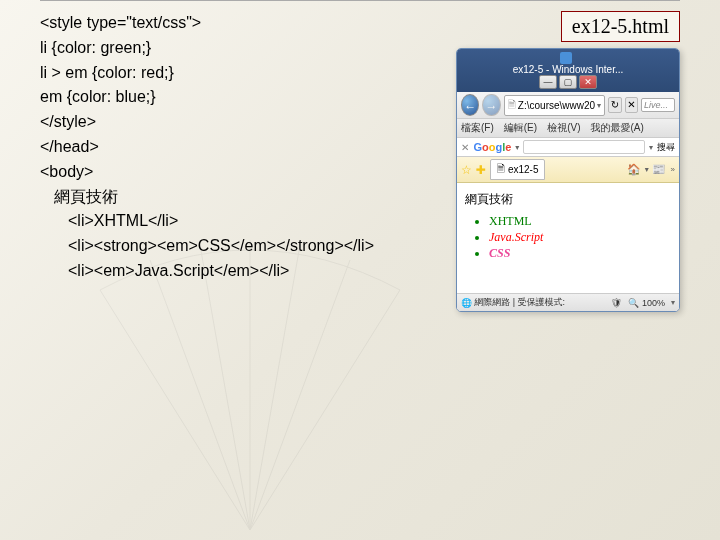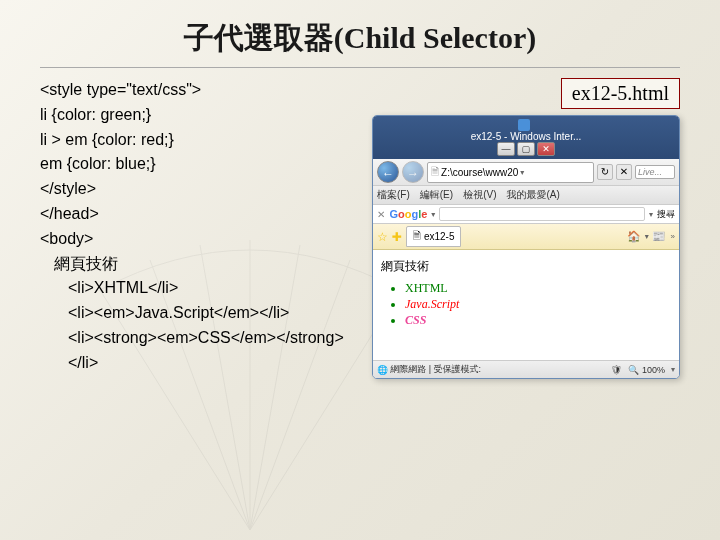--- a/index.html
+++ b/index.html
@@ -47,21 +47,21 @@
   .code-block {
     flex: 1;
     font-family: Arial, sans-serif;
     font-size: 16px;
     line-height: 1.55;
     color: #000;
   }
   .code-indent1 { padding-left: 14px; }
   .code-indent2 { padding-left: 28px; }
   .right-col {
-    width: 308px;
+    width: 224px;
     position: relative;
   }
   .filename-box {
     border: 1px solid #8b0000;
     padding: 3px 10px;
     text-align: right;
     font-family: "Times New Roman", serif;
     font-size: 20px;
     color: #000;
     margin-bottom: 6px;
@@ -238,36 +238,35 @@
         <path d="M 200 340 L 100 70"></path>
       <path d="M 200 340 L 150 55"></path>
         <path d="M 200 340 L 200 50"></path>
       <path d="M 200 340 L 250 55"></path>
         <path d="M 200 340 L 300 70"></path>
       <path d="M 200 340 L 350 100"></path>
       <path d="M 50 100 Q 200 20 350 100"></path>
     </g>
   </svg>
 
-  <h1 class="title">子代選取器(Child Selector)</h1>
   <hr class="hr">
 
   <div class="content">
     <div class="code-block">
       <div>&lt;style type="text/css"&gt;</div>
       <div>li {color: green;}</div>
       <div>li &gt; em {color: red;}</div>
       <div>em {color: blue;}</div>
       <div>&lt;/style&gt;</div>
       <div>&lt;/head&gt;</div>
       <div>&lt;body&gt;</div>
       <div class="code-indent1">網頁技術</div>
       <div class="code-indent2">&lt;li&gt;XHTML&lt;/li&gt;</div>
+      <div class="code-indent2">&lt;li&gt;&lt;strong&gt;&lt;em&gt;CSS&lt;/em&gt;&lt;/strong&gt;&lt;/li&gt;</div>
       <div class="code-indent2">&lt;li&gt;&lt;em&gt;Java.Script&lt;/em&gt;&lt;/li&gt;</div>
-      <div class="code-indent2">&lt;li&gt;&lt;strong&gt;&lt;em&gt;CSS&lt;/em&gt;&lt;/strong&gt;&lt;/li&gt;</div>
     </div>
 
     <div class="right-col">
       <div class="filename-box">ex12-5.html</div>
 
       <div class="browser">
         <div class="titlebar">
           <span class="favicon"></span>
           <span class="titlebar-text">ex12-5 - Windows Inter...</span>
           <div class="win-btns">

